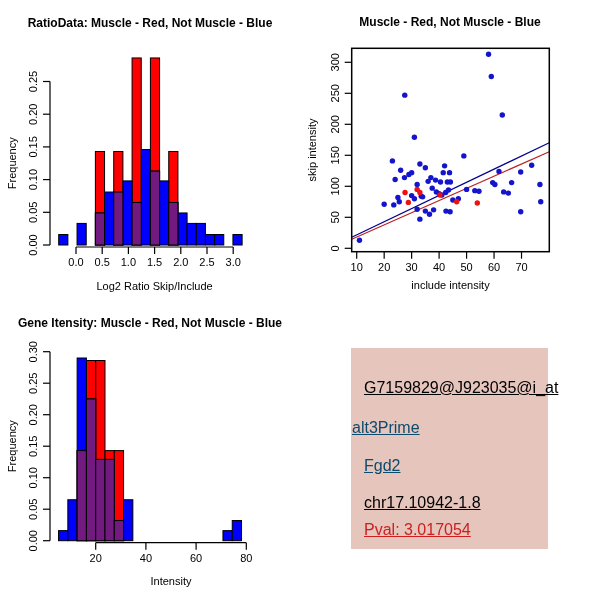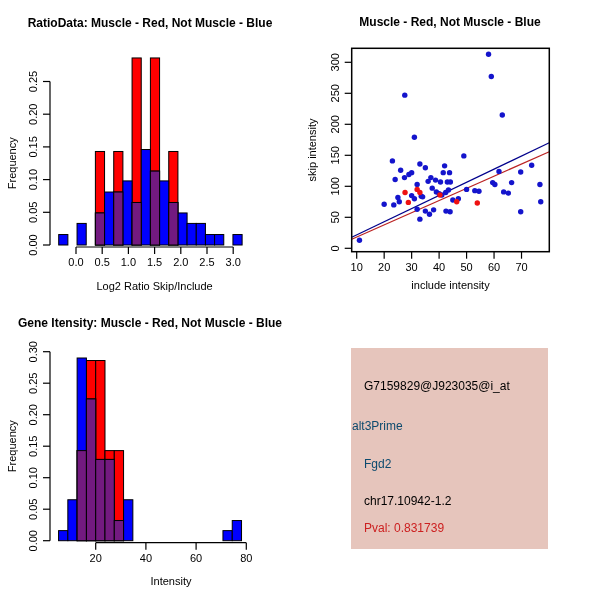--- a/index.html
+++ b/index.html
@@ -8,21 +8,21 @@
     font-family:"Liberation Sans",sans-serif;overflow:hidden;margin:0 auto;
   }
   .panel{position:absolute;width:300px;height:300px;}
   svg text{font-family:"Liberation Sans",sans-serif;fill:#000;}
   .chart-title{font-size:12px;font-weight:bold;}
   .axis-label{font-size:11px;}
   .tick-label{font-size:11px;}
   #info-box{
     position:absolute;box-sizing:border-box;
   }
-  .info-line{position:absolute;font-size:12px;white-space:nowrap;}
+  .info-line{position:absolute;font-size:16px;white-space:nowrap;text-decoration:underline;}
 </style>
 </head>
 <body>
 
 <div id="figure">
   <svg id="panel-hist-ratio" class="panel" style="left:0;top:0" viewBox="0 0 300 300">
       <rect x="95.388" y="151.478" width="9.169999999999987" height="93.52199999999999" fill="#ff0000" stroke="#000" stroke-width="1"></rect>
       <rect x="113.728" y="151.478" width="9.170000000000002" height="93.52199999999999" fill="#ff0000" stroke="#000" stroke-width="1"></rect>
       <rect x="132.068" y="57.95600000000002" width="9.169999999999987" height="187.04399999999998" fill="#ff0000" stroke="#000" stroke-width="1"></rect>
       <rect x="150.40800000000002" y="57.95600000000002" width="9.169999999999987" height="187.04399999999998" fill="#ff0000" stroke="#000" stroke-width="1"></rect>
@@ -256,16 +256,16 @@
       <text x="37" y="51.69999999999999" class="tick-label" text-anchor="middle" transform="rotate(-90 37 51.69999999999999)">0.30</text>
       <text x="150" y="27" class="chart-title" text-anchor="middle">Gene Itensity: Muscle - Red, Not Muscle - Blue</text>
       <text x="171" y="285" class="axis-label" text-anchor="middle">Intensity</text>
       <text x="16" y="146.2" class="axis-label" text-anchor="middle" transform="rotate(-90 16 146.2)">Frequency</text>
     </svg>
 
   <div id="info-box" style="left: 351px; top: 348px; width: 197px; height: 201px; background: rgb(230, 197, 188);">
     <span class="info-line" style="left: 13px; top: 31px; color: rgb(0, 0, 0);">G7159829@J923035@i_at</span>
     <span class="info-line" style="left: 1px; top: 71px; color: #0c4a6e;">alt3Prime</span>
     <span class="info-line" style="left: 13px; top: 109px; color: #0c4a6e;">Fgd2</span>
-    <span class="info-line" style="left: 13px; top: 146px; color: rgb(0, 0, 0);">chr17.10942-1.2</span>
-    <span class="info-line" style="left: 13px; top: 173px; color: rgb(204, 32, 32);">Pval: 0.831739</span>
+    <span class="info-line" style="left: 13px; top: 146px; color: rgb(0, 0, 0);">chr17.10942-1.8</span>
+    <span class="info-line" style="left: 13px; top: 173px; color: rgb(204, 32, 32);">Pval: 3.017054</span>
   </div>
 </div>
 
 </body></html>

